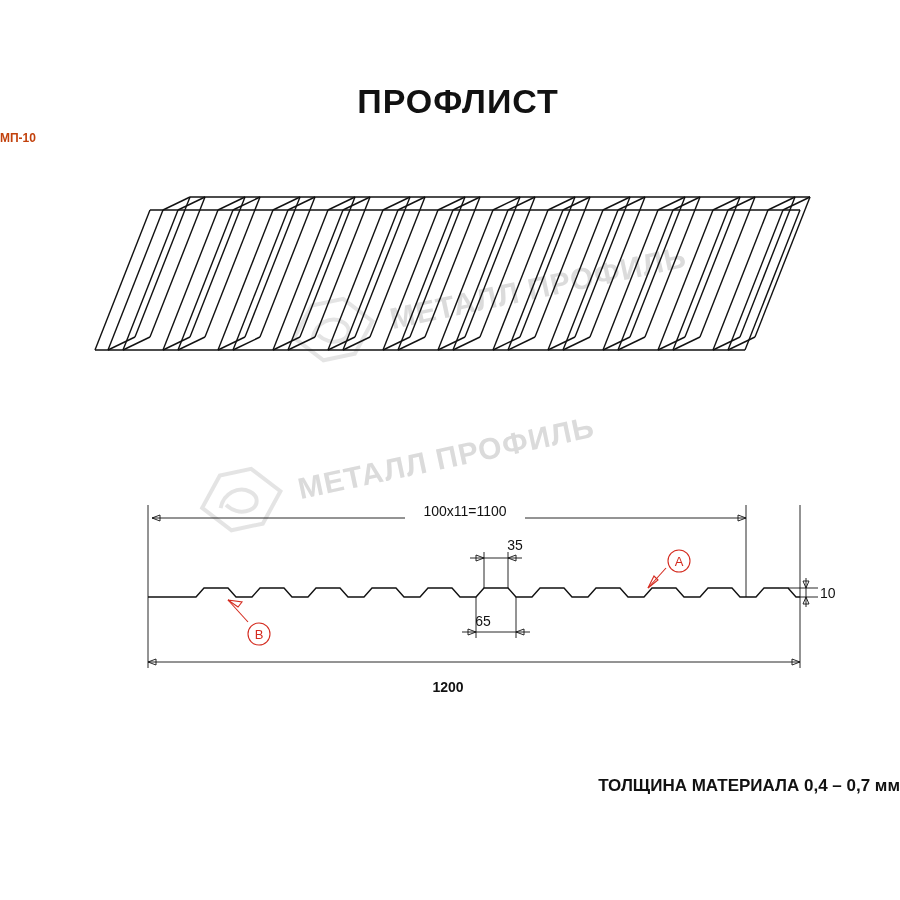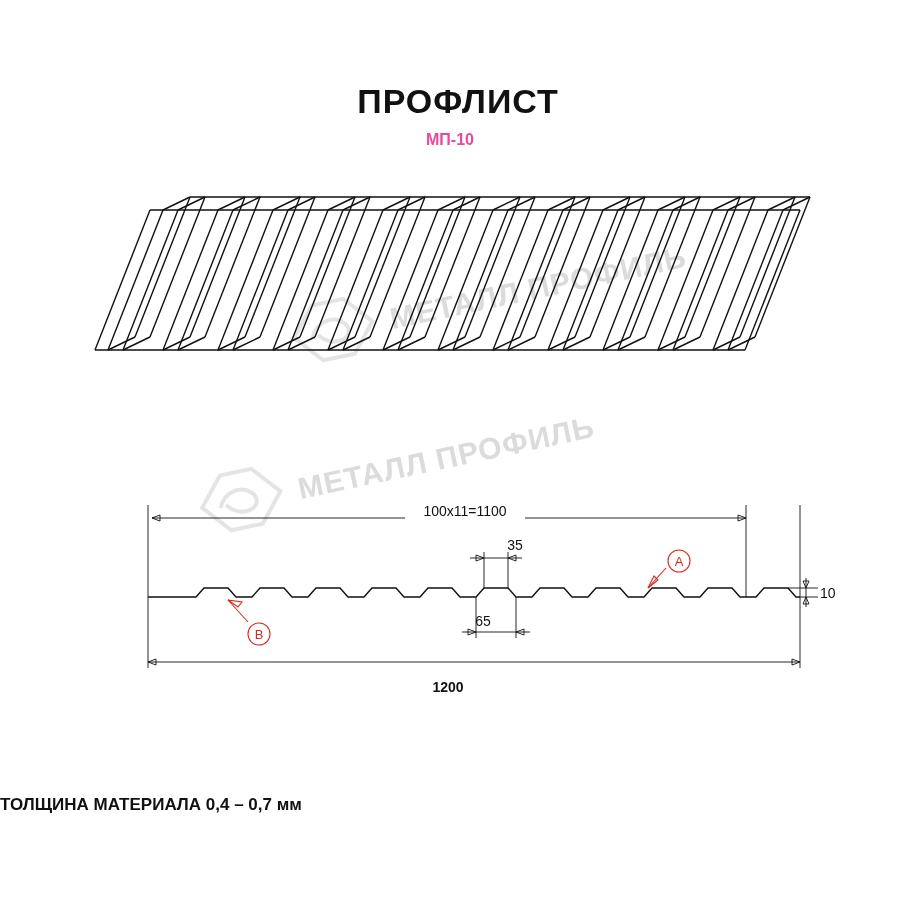--- a/index.html
+++ b/index.html
@@ -30,31 +30,30 @@
     font-size: 34px;
     font-weight: bold;
     letter-spacing: 1px;
     color: #111111;
   }
   .subtitle {
     position: absolute;
     top: 131px;
     left: 0;
     width: 900px;
-    text-align: center;
-    font-size: 16px;
+    font-size: 12px;
     font-weight: bold;
-    color: #ec4899;
+    color: #c2410c;
   }
   .footnote {
     position: absolute;
-    top: 795px;
+    top: 776px;
     left: 0;
     width: 900px;
-    text-align: left;
+    text-align: right;
     font-size: 17px;
     font-weight: bold;
     color: #111111;
   }
   svg { display: block; }
   .ln { stroke: #111111; fill: none; stroke-width: 1.4; }
   .dim { stroke: #111111; fill: none; stroke-width: 0.9; }
   .callout { stroke: #d42b1f; fill: none; stroke-width: 1.1; }
   .callout-txt { fill: #d42b1f; font-size: 13px; font-family: "Liberation Sans", sans-serif; }
   .dimtxt { fill: #111111; font-size: 14px; font-family: "Liberation Sans", sans-serif; }

